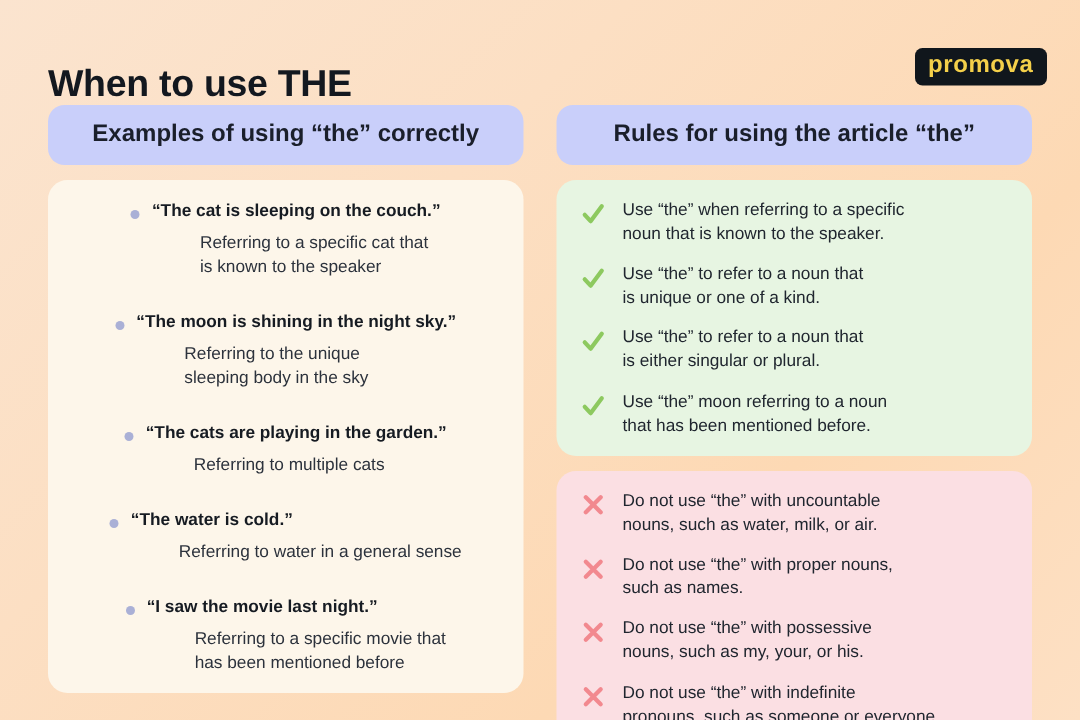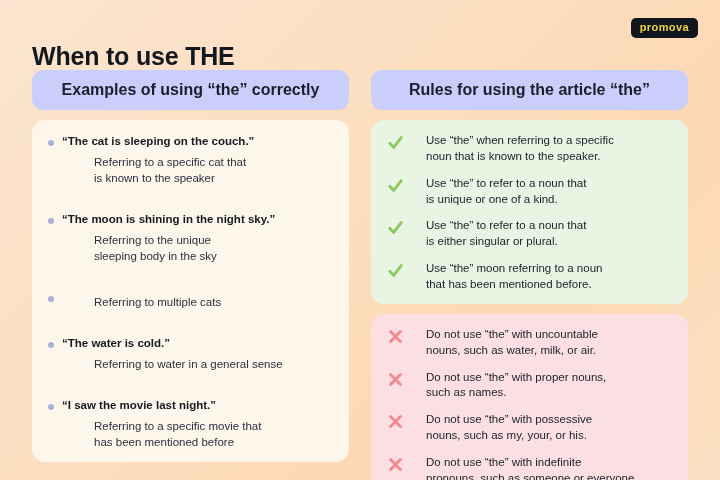--- a/index.html
+++ b/index.html
@@ -16,25 +16,25 @@
   .poster {
     position: relative;
     width: 720px;
     height: 480px;
     box-sizing: border-box;
     background: linear-gradient(135deg, #fbe4cf 0%, #fcdfc3 35%, #fdd9b4 70%, #fde0c4 100%);
     overflow: hidden;
   }
   .brand {
     position: absolute;
-    top: 18px;
+    top: 32px;
     right: 22px;
     background: #10161c;
     color: #f4d04a;
-    font-size: 11px;
+    font-size: 16px;
     font-weight: bold;
     letter-spacing: 0.4px;
     padding: 4px 9px 5px 9px;
     border-radius: 5px;
     line-height: 1;
   }
   .title {
     position: absolute;
     top: 42px;
     left: 32px;
@@ -72,20 +72,21 @@
     border-radius: 13px;
     padding: 14px 16px 12px 16px;
     box-sizing: border-box;
   }
   .card-left {
     background: #fdf6ea;
     flex: 1;
     display: flex;
     flex-direction: column;
     justify-content: space-between;
+    align-items: center;
   }
   .card-green {
     background: #e7f5e2;
     padding-top: 13px;
     padding-bottom: 11px;
   }
   .card-red {
     background: #fbdfe3;
     padding-top: 13px;
     padding-bottom: 11px;
@@ -121,21 +122,21 @@
     white-space: pre-line;
     margin-left: 32px;
   }
   .rule-list {
     display: flex;
     flex-direction: column;
     gap: 11px;
   }
   .rule-item {
     display: flex;
-    gap: 22px;
+    gap: 11px;
     align-items: flex-start;
   }
   .mark {
     flex: none;
     width: 17px;
     height: 17px;
     margin-top: 1px;
   }
   .rule-text {
     font-size: 11.5px;
@@ -178,20 +179,21 @@
           <div class="ex-body">
             <div class="ex-quote">“The moon is shining in the night sky.”</div>
             <div class="ex-note">Referring to the unique
 sleeping body in the sky</div>
           </div>
         </div>
 
         <div class="ex-item">
           <span class="dot"></span>
           <div class="ex-body">
+            <div class="ex-quote">“The cats are playing in the garden.”</div>
             <div class="ex-note">Referring to multiple cats</div>
           </div>
         </div>
 
         <div class="ex-item">
           <span class="dot"></span>
           <div class="ex-body">
             <div class="ex-quote">“The water is cold.”</div>
             <div class="ex-note">Referring to water in a general sense</div>
           </div>

